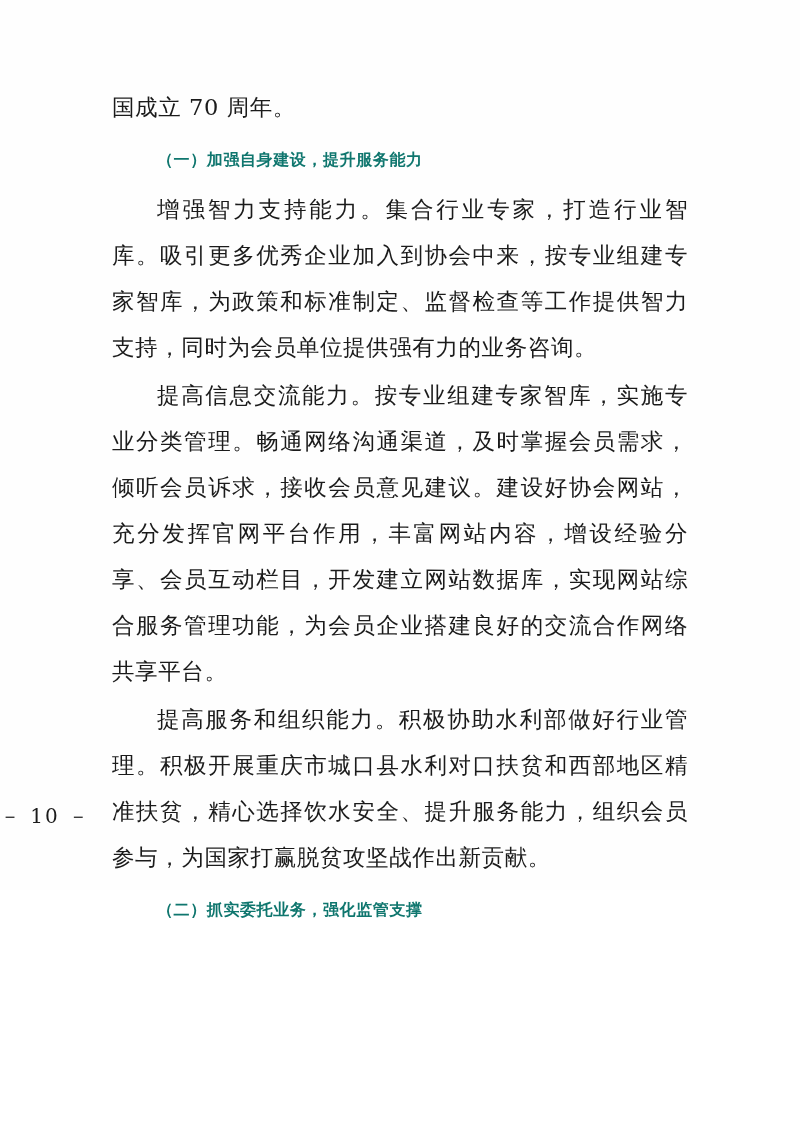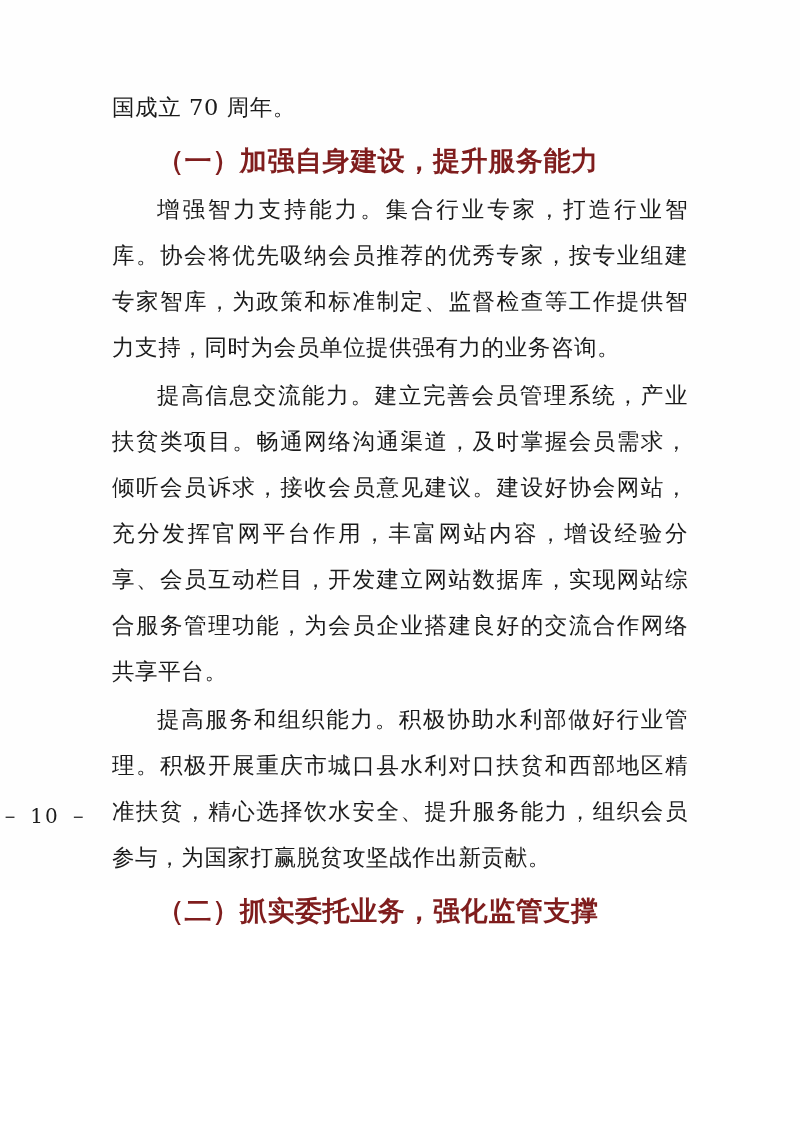--- a/index.html
+++ b/index.html
@@ -35,27 +35,27 @@
     text-align: justify;
     text-justify: inter-character;
     color: #1b1b1b;
     font-weight: 400;
   }
   .para.indent {
     text-indent: 45px;
   }
   .heading {
     margin: 0 0 2px 0;
-    font-size: 27px;
+    font-size: 16px;
     line-height: 46px;
     letter-spacing: 0.6px;
     text-indent: 45px;
-    font-family: Liberation Sans, sans-serif;
+    font-family: Liberation Mono, monospace;
     font-weight: 700;
-    color: #7f1d1d;
+    color: #0f766e;
   }
   .spacer-sm { height: 6px; }
   .footer {
     position: absolute;
     left: 0;
     right: 0;
     bottom: 60px;
     text-align: left;
   }
   .page-number {
@@ -72,23 +72,23 @@
 
   <div class="doc-body">
 
     <p class="para">国成立 70 周年。</p>
 
     <div class="spacer-sm"></div>
 
     <p class="heading">（一）加强自身建设，提升服务能力</p>
 
 
-    <p class="para indent">增强智力支持能力。集合行业专家，打造行业智库。协会将优先吸纳会员推荐的优秀专家，按专业组建专家智库，为政策和标准制定、监督检查等工作提供智力支持，同时为会员单位提供强有力的业务咨询。</p>
+    <p class="para indent">增强智力支持能力。集合行业专家，打造行业智库。吸引更多优秀企业加入到协会中来，按专业组建专家智库，为政策和标准制定、监督检查等工作提供智力支持，同时为会员单位提供强有力的业务咨询。</p>
 
-    <p class="para indent">提高信息交流能力。建立完善会员管理系统，产业扶贫类项目。畅通网络沟通渠道，及时掌握会员需求，倾听会员诉求，接收会员意见建议。建设好协会网站，充分发挥官网平台作用，丰富网站内容，增设经验分享、会员互动栏目，开发建立网站数据库，实现网站综合服务管理功能，为会员企业搭建良好的交流合作网络共享平台。</p>
+    <p class="para indent">提高信息交流能力。按专业组建专家智库，实施专业分类管理。畅通网络沟通渠道，及时掌握会员需求，倾听会员诉求，接收会员意见建议。建设好协会网站，充分发挥官网平台作用，丰富网站内容，增设经验分享、会员互动栏目，开发建立网站数据库，实现网站综合服务管理功能，为会员企业搭建良好的交流合作网络共享平台。</p>
 
     <p class="para indent">提高服务和组织能力。积极协助水利部做好行业管理。积极开展重庆市城口县水利对口扶贫和西部地区精准扶贫，精心选择饮水安全、提升服务能力，组织会员参与，为国家打赢脱贫攻坚战作出新贡献。</p>
 
     <div class="spacer-sm"></div>
 
     <p class="heading">（二）抓实委托业务，强化监管支撑</p>
 
   </div>
 
   <div class="footer">

